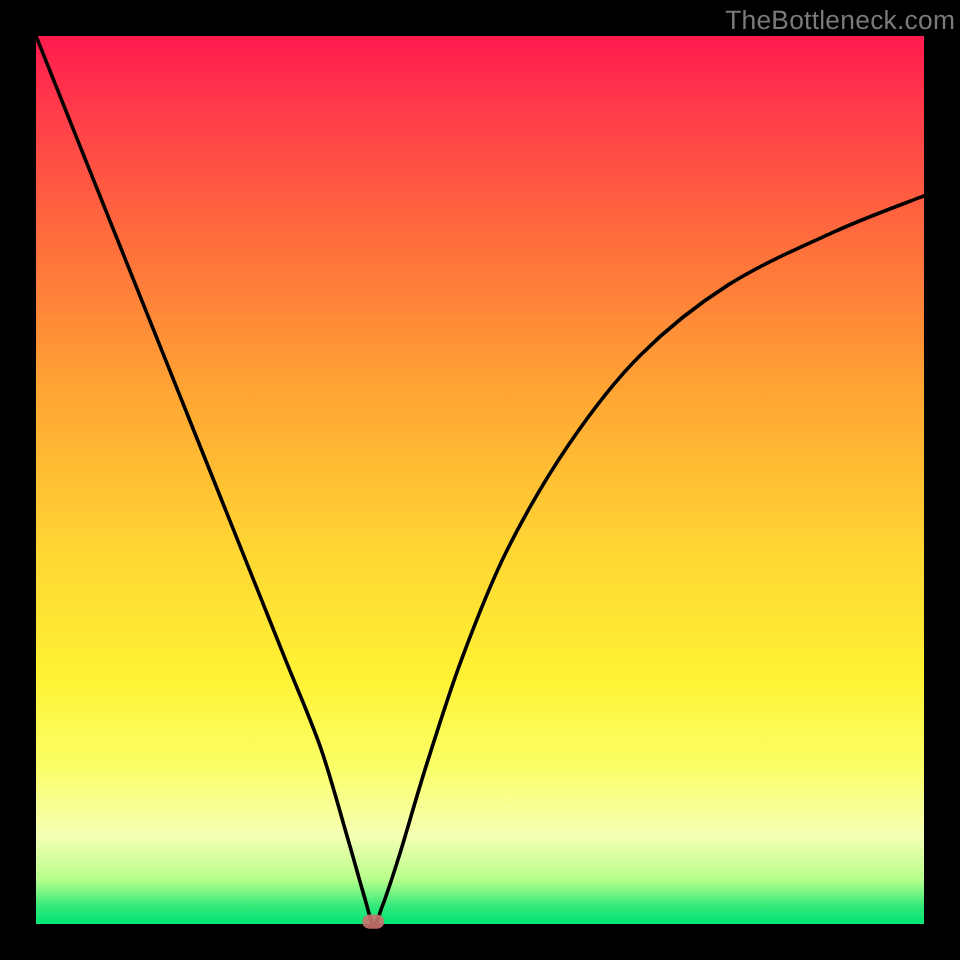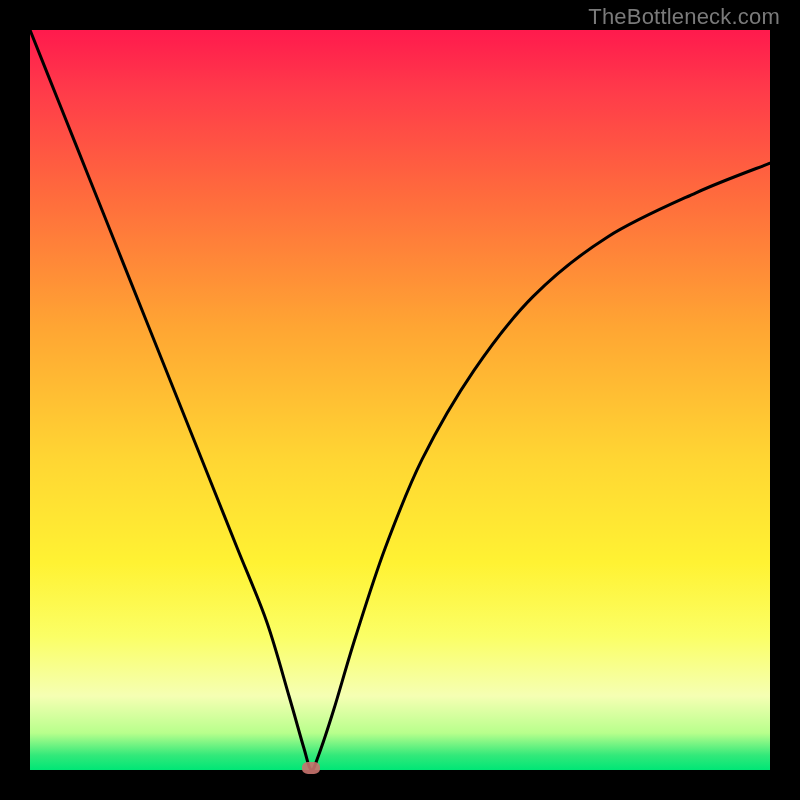--- a/index.html
+++ b/index.html
@@ -35,21 +35,21 @@
       #fbff66 82%,
       #f5ffb3 90%,
       #b8ff8c 95%,
       #33e97a 98%,
       #00e676 100%
     );
   }
   .watermark {
     position: absolute;
     top: 4px;
-    right: 20px;
+    right: 4px;
     color: #7a7a7a;
     font-size: 22px;
     letter-spacing: 0.2px;
     font-weight: 500;
     user-select: none;
   }
   svg.curve {
     position: absolute;
     left: 0; top: 0;
     width: 740px; height: 740px;

